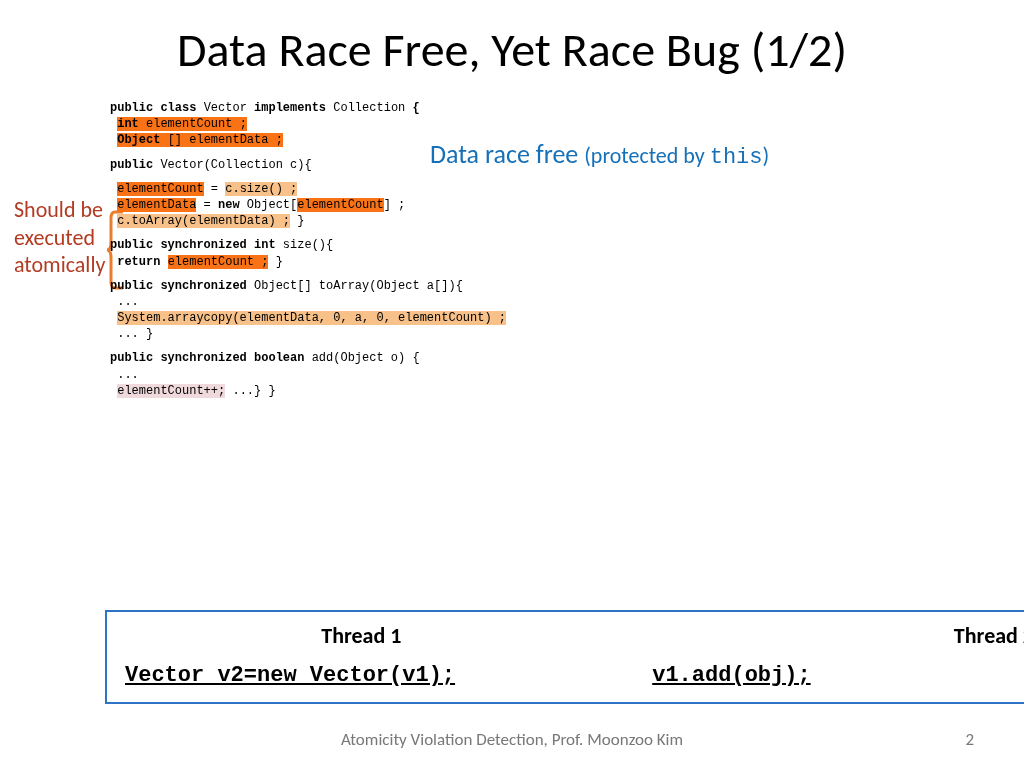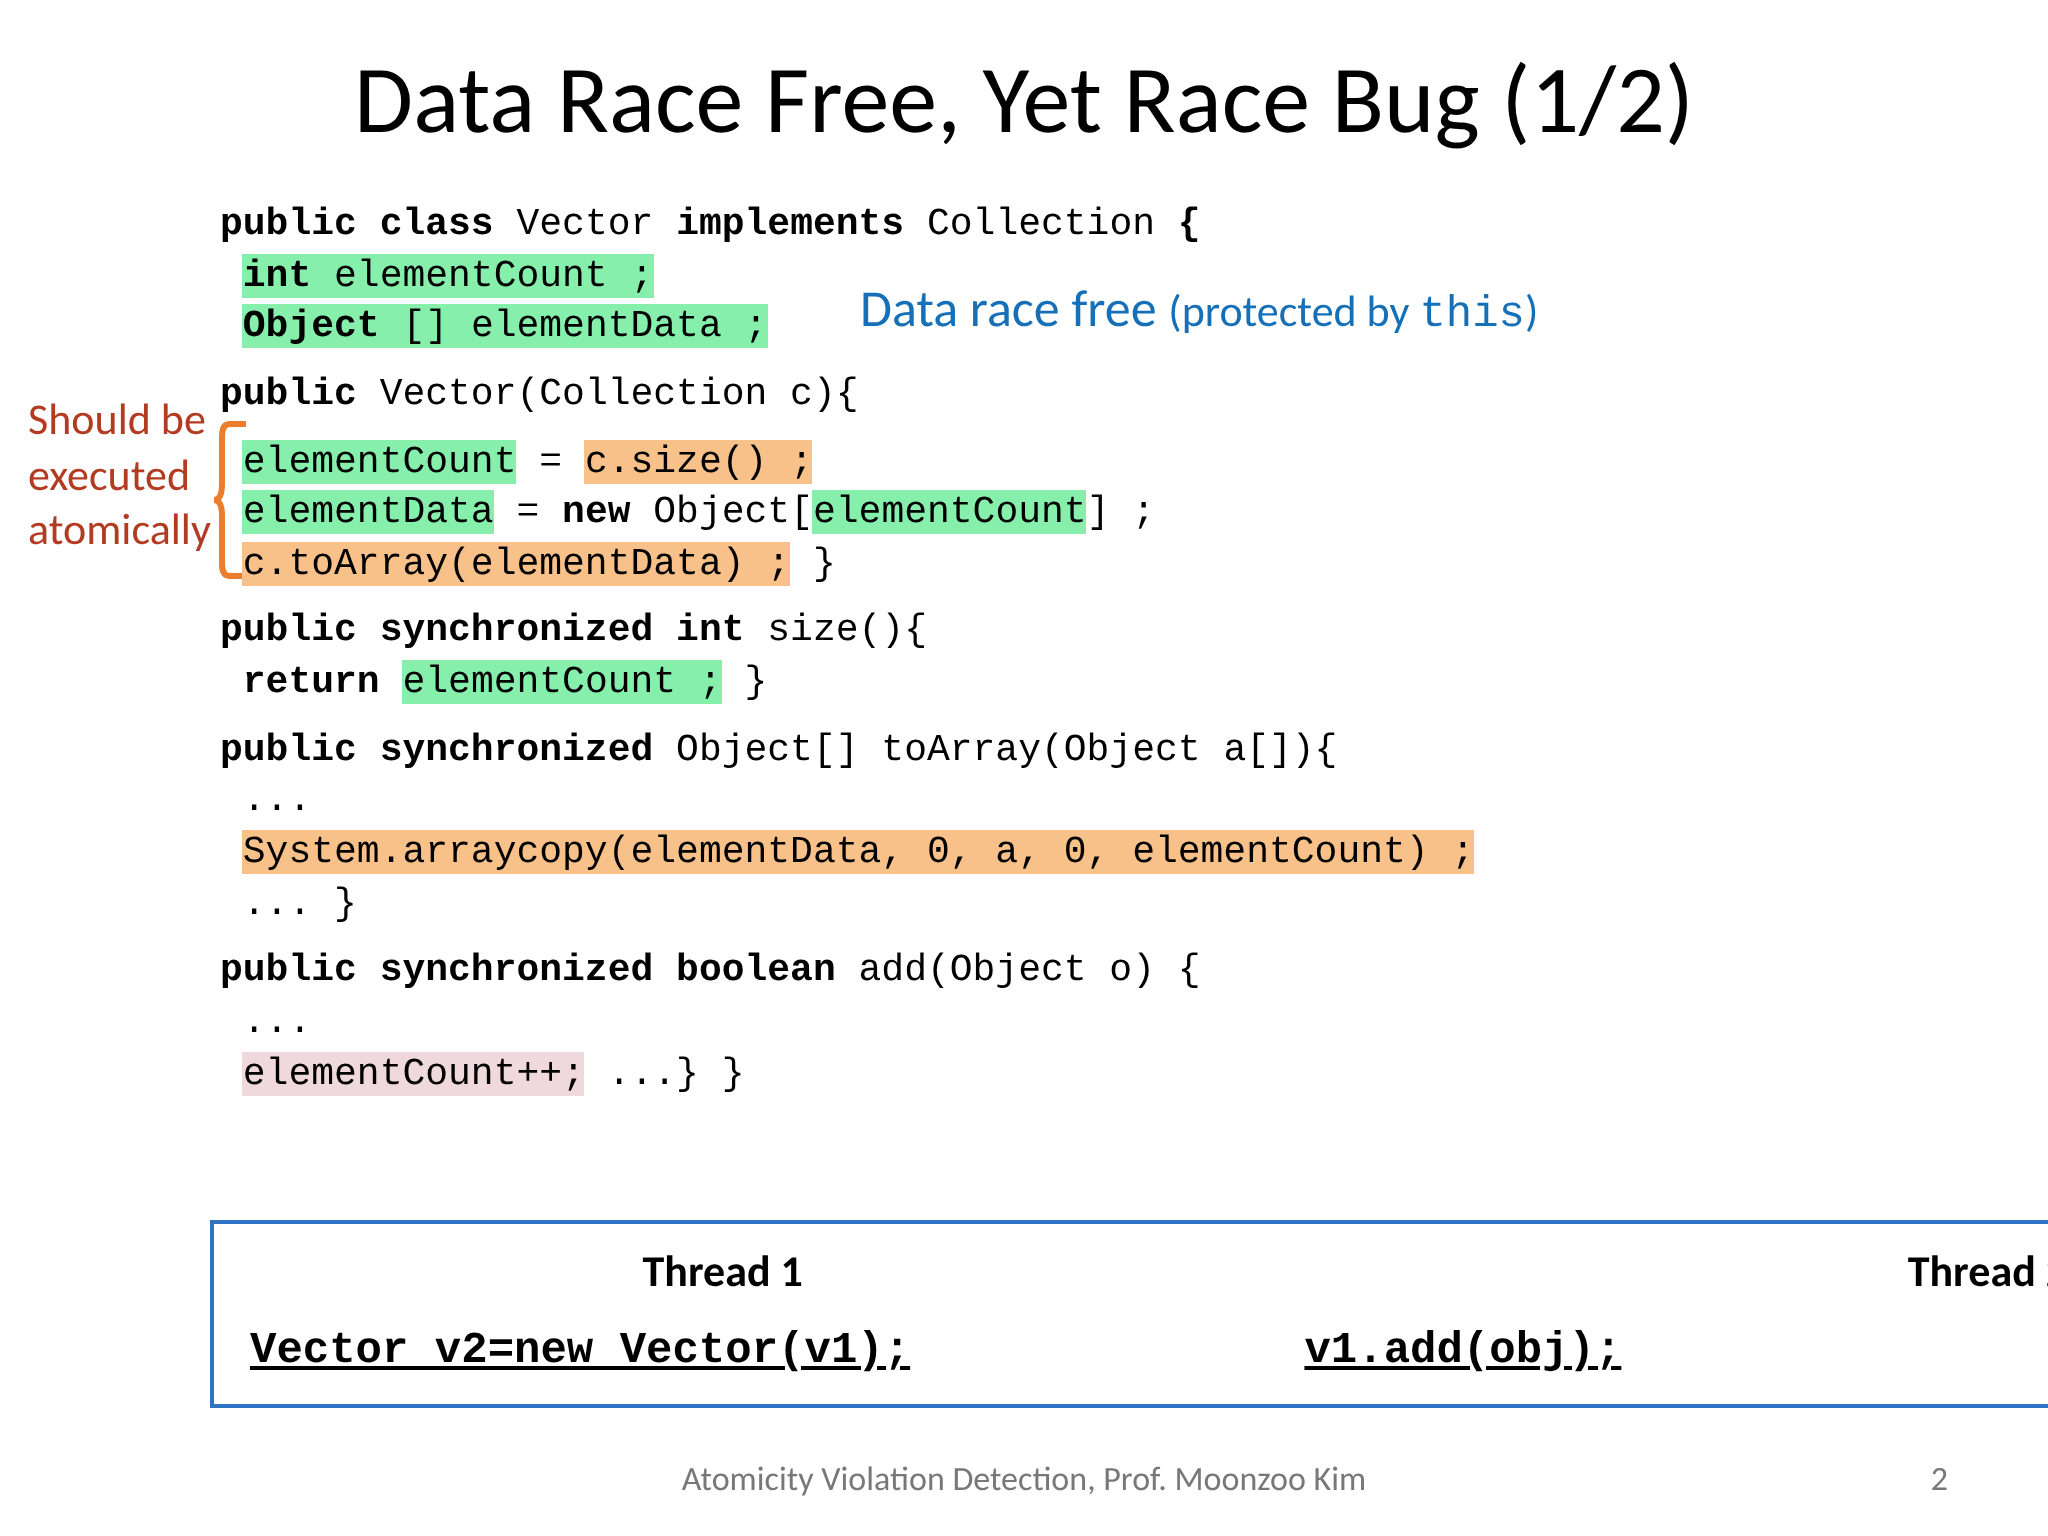--- a/index.html
+++ b/index.html
@@ -16,26 +16,26 @@
     font-weight: 400;
     text-align: center;
     padding-top: 20px;
     color: #000;
   }
   .code-area {
     position: absolute;
     left: 110px;
     top: 100px;
     font-family: "Courier New", monospace;
-    font-size: 19px;
+    font-size: 12px;
     line-height: 1.35;
     color: #000;
   }
   .kw { font-weight: bold; }
-  .hl-blue { background: #86efac; }
+  .hl-blue { background: #f97316; }
   .hl-orange { background: #f7c189; }
   .hl-pink { background: #f0d9dd; text-align: right; }
   .annotation {
     position: absolute;
     left: 14px;
     top: 196px;
     color: #b33b22;
     font-size: 22px;
     line-height: 1.25;
     width: 95px;

